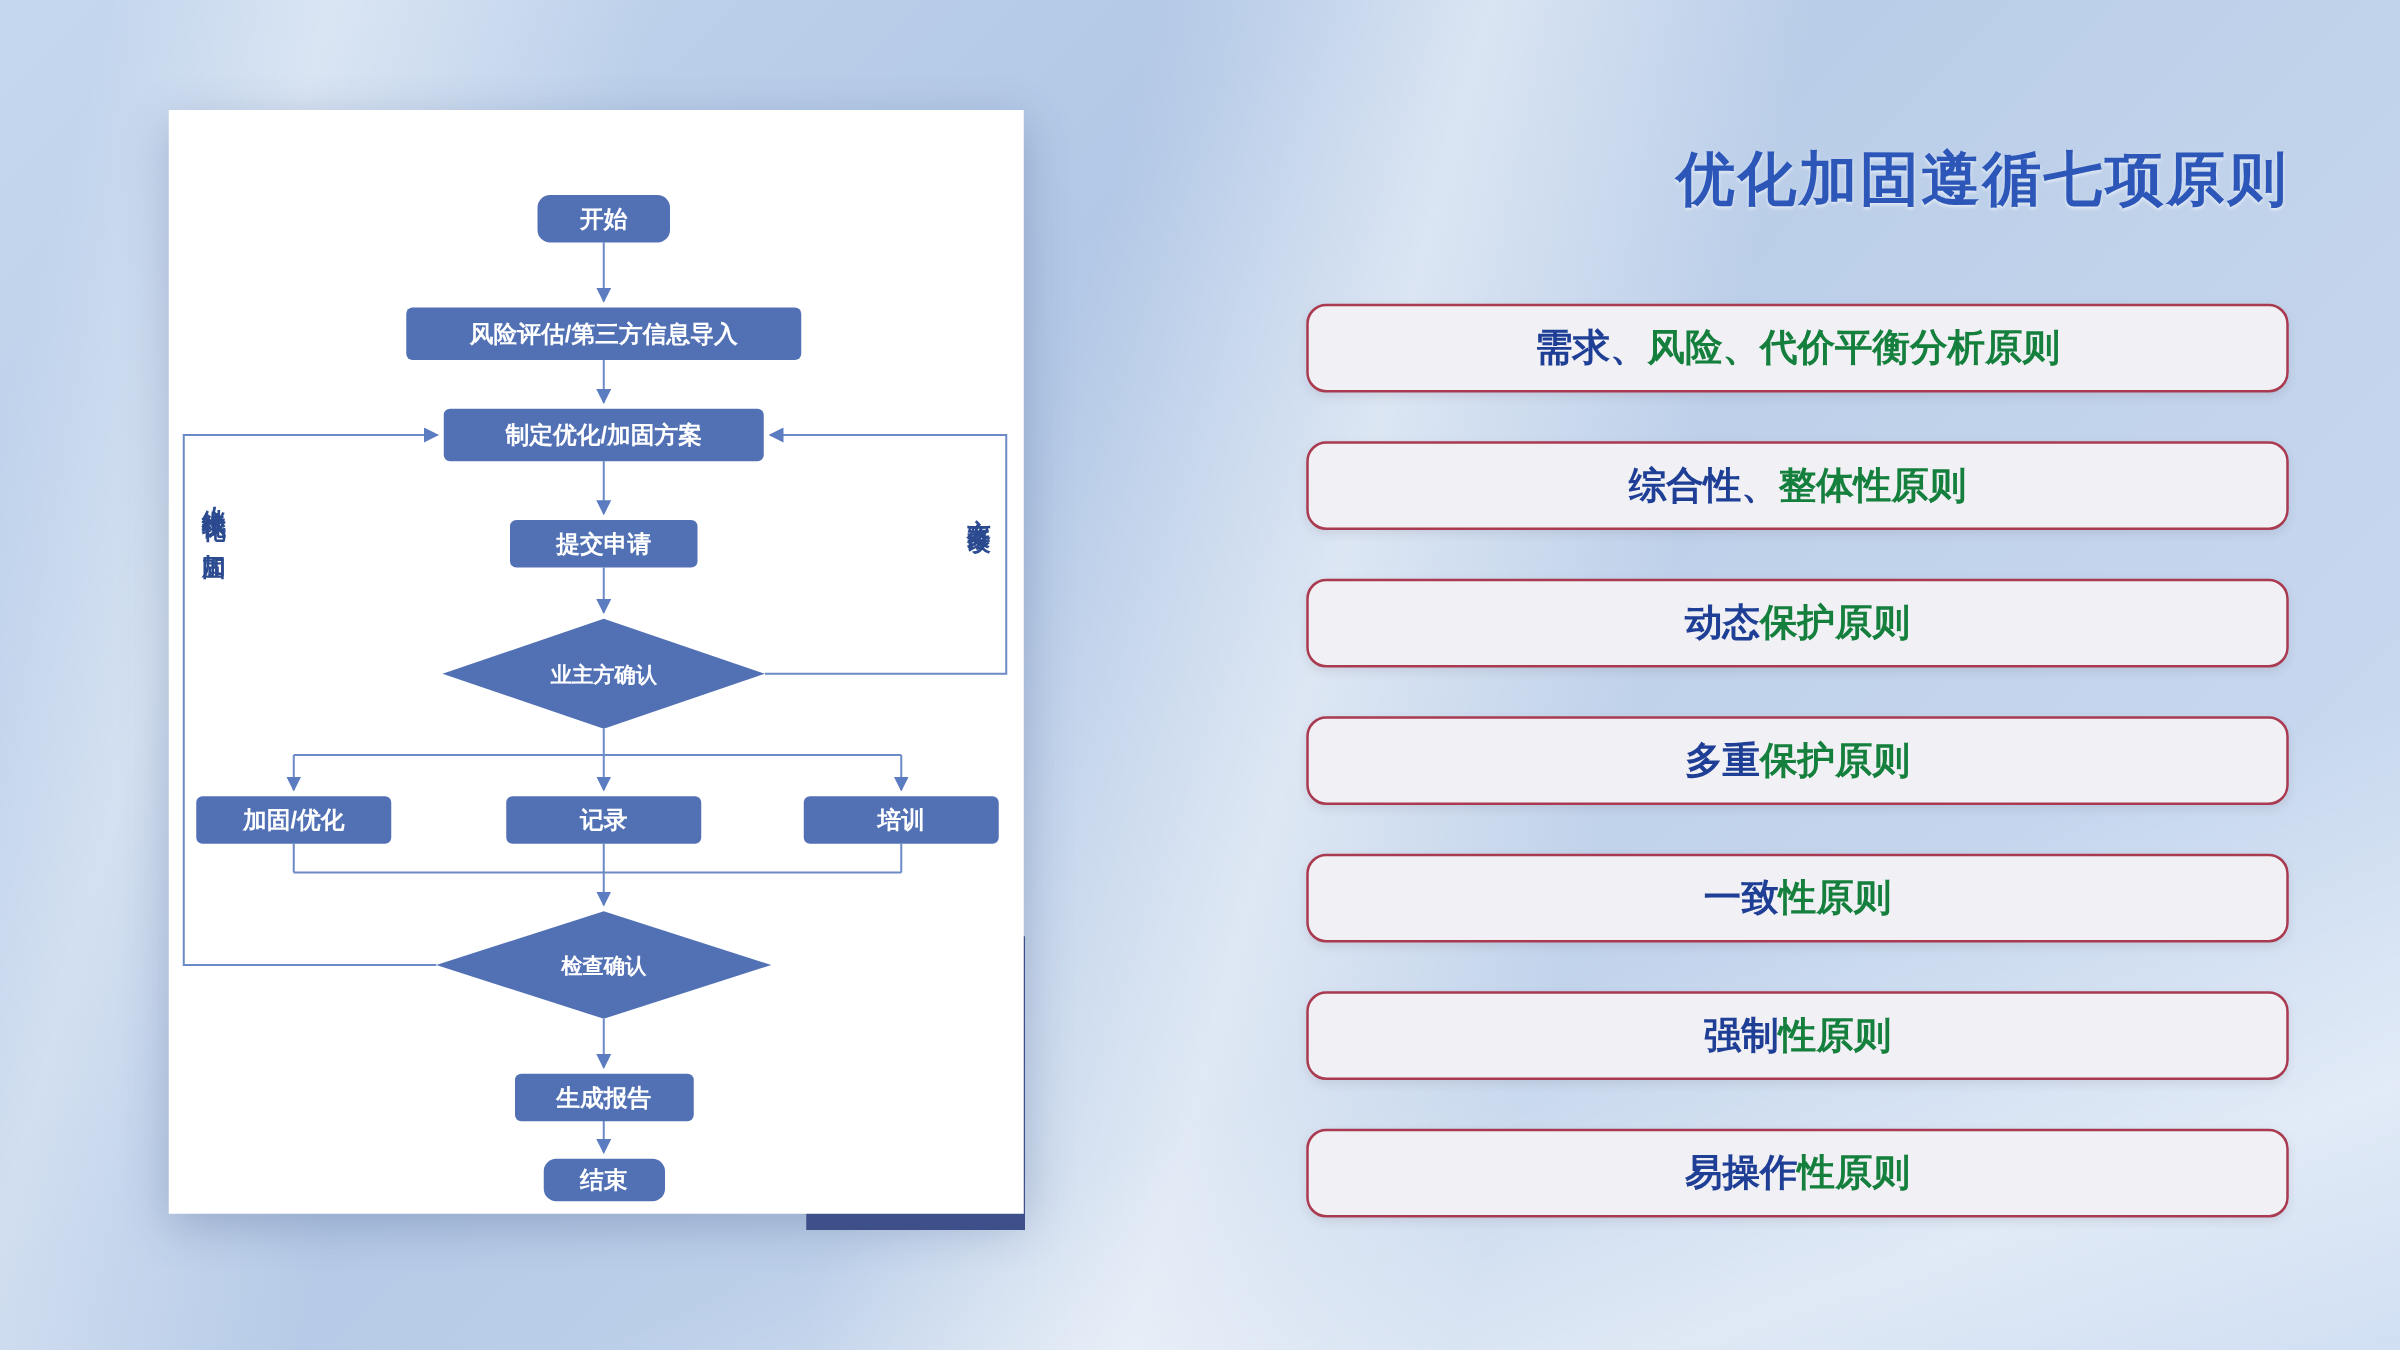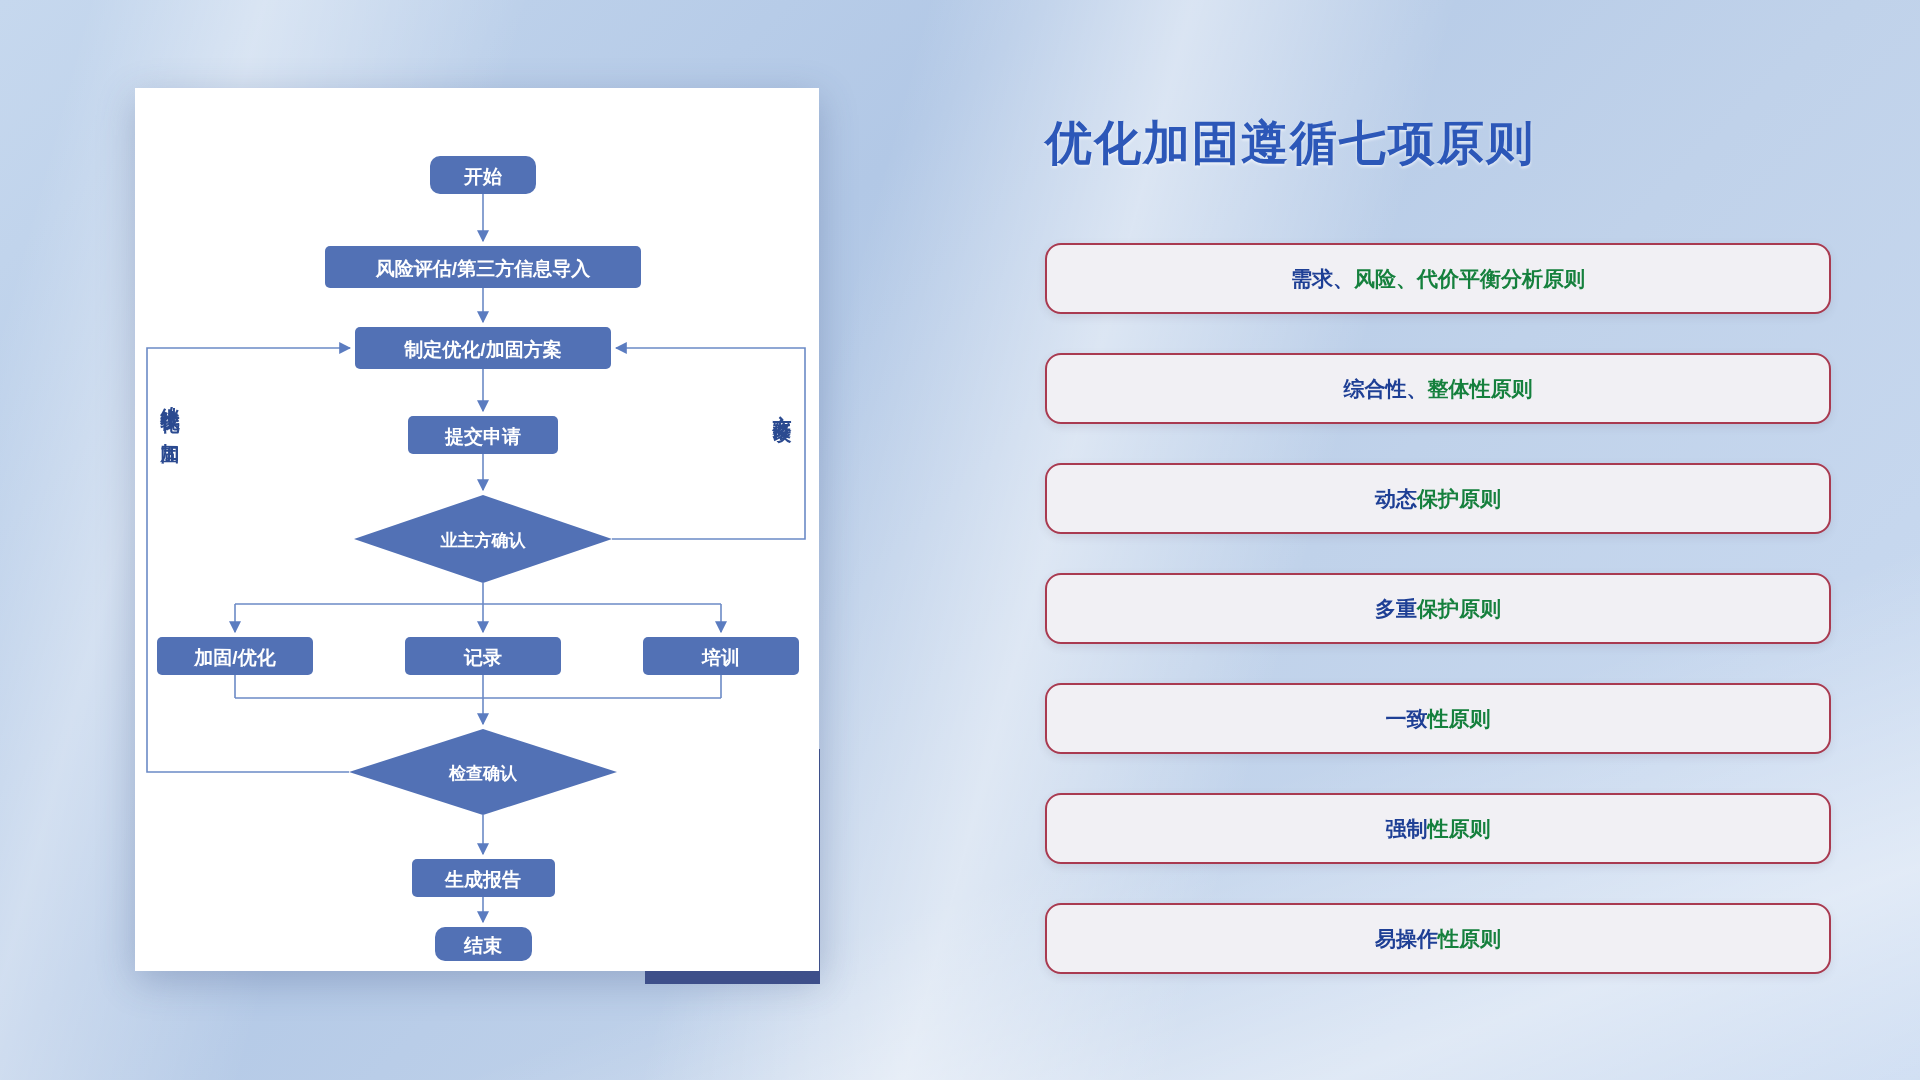--- a/index.html
+++ b/index.html
@@ -45,36 +45,36 @@
   .v-label.continue { left: 26px; top: 303px; }
   .v-label.revision { left: 638px; top: 312px; }
 
   
   .principles {
     position: absolute; left: 1045px; top: 0;
     width: 786px; height: 1080px;
   }
   .principles-title {
     position: absolute; left: 0; top: 112px; width: 100%;
-    text-align: left;
+    text-align: right;
     font-size: 47px; font-weight: bold; color: #2c57b8;
     letter-spacing: 2px;
     text-shadow: 0 2px 3px rgba(255,255,255,0.6);
   }
   .principle-list {
     position: absolute; left: 0; top: 243px; width: 100%;
     display: flex; flex-direction: column; gap: 39px;
   }
   .principle {
     height: 71px; width: 786px;
     background: #f1f0f4;
     border: 2px solid #a93a50;
     border-radius: 16px;
     display: flex; align-items: center; justify-content: center;
-    font-size: 21px; font-weight: bold;
+    font-size: 30px; font-weight: bold;
     box-shadow: 0 3px 8px rgba(90, 70, 90, 0.12);
   }
   .p-blue { color: #1e3f95; }
   .p-red  { color: #15803d; }
 </style>
 </head>
 <body>
 
 <div class="accent-block"></div>
 

